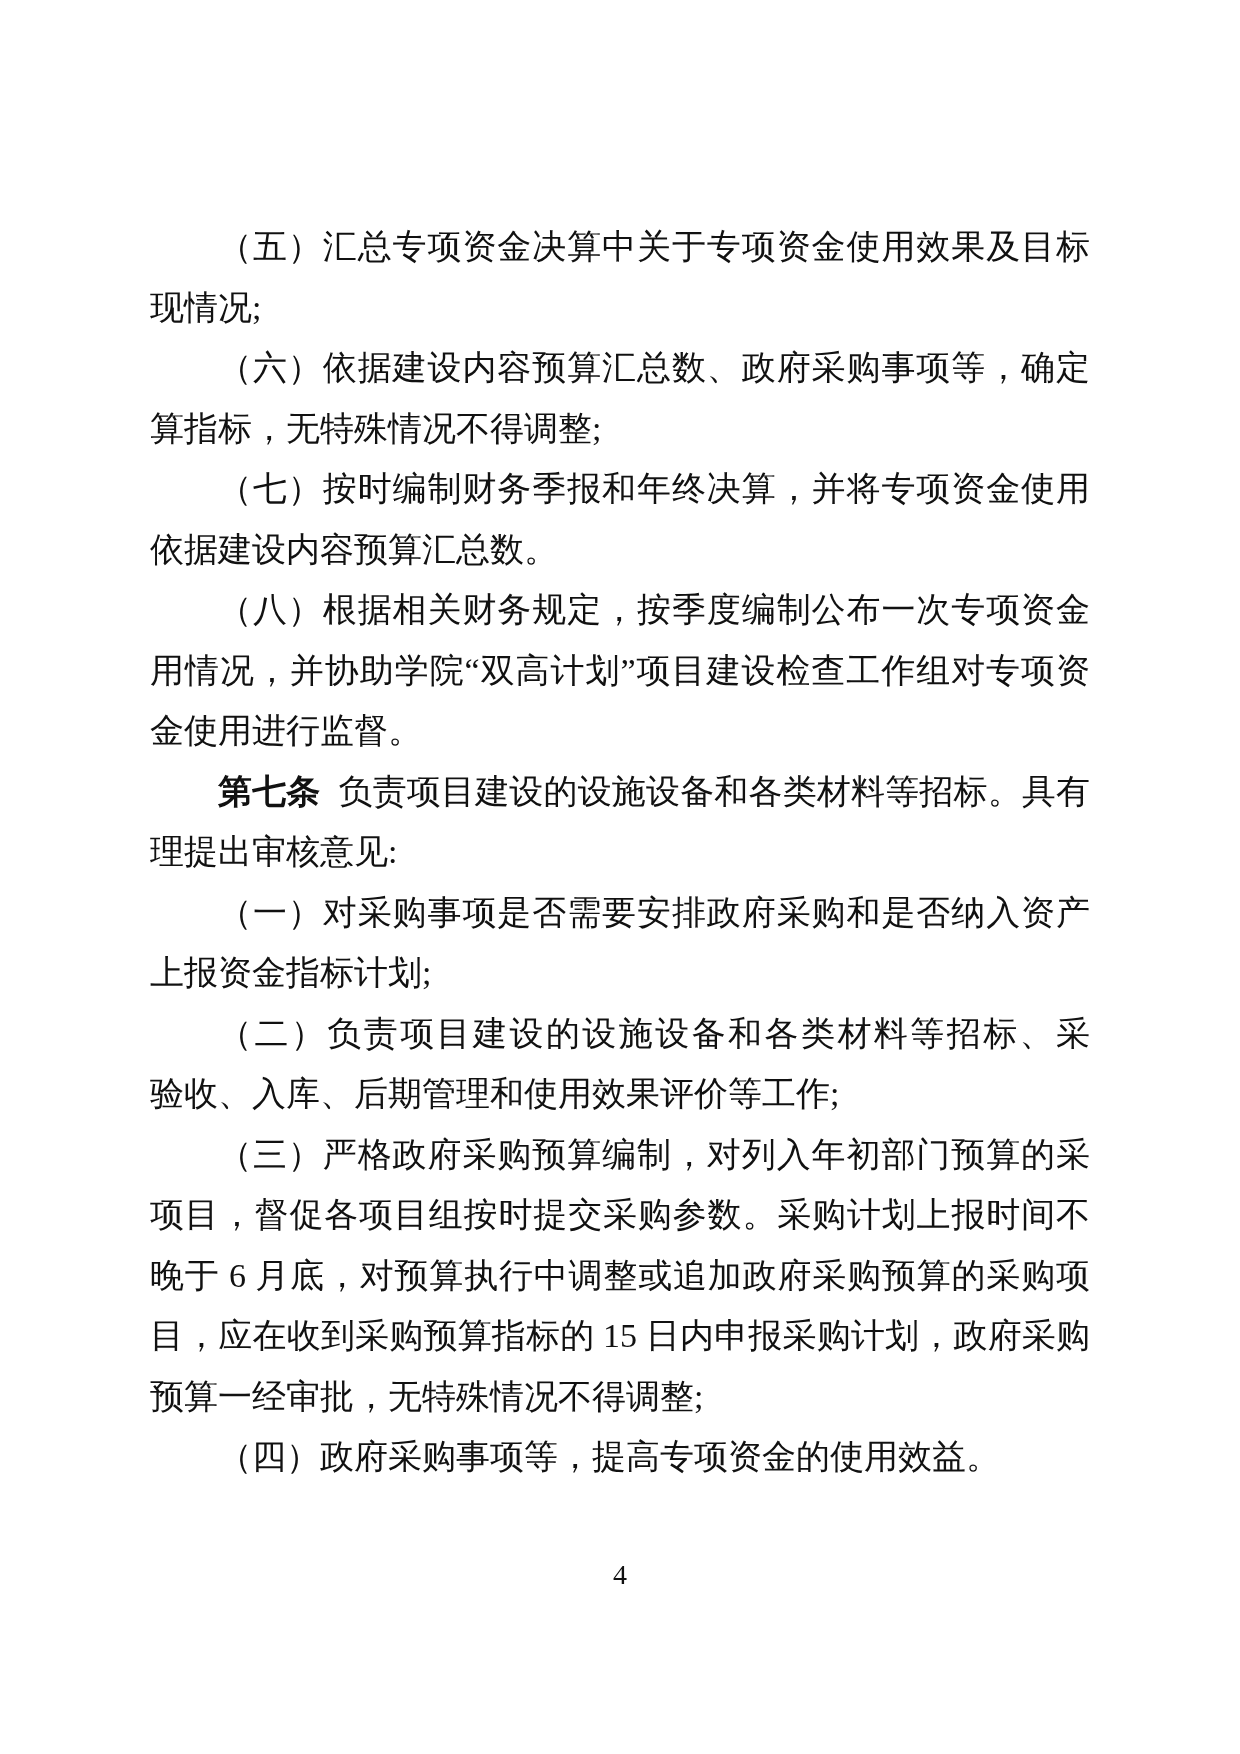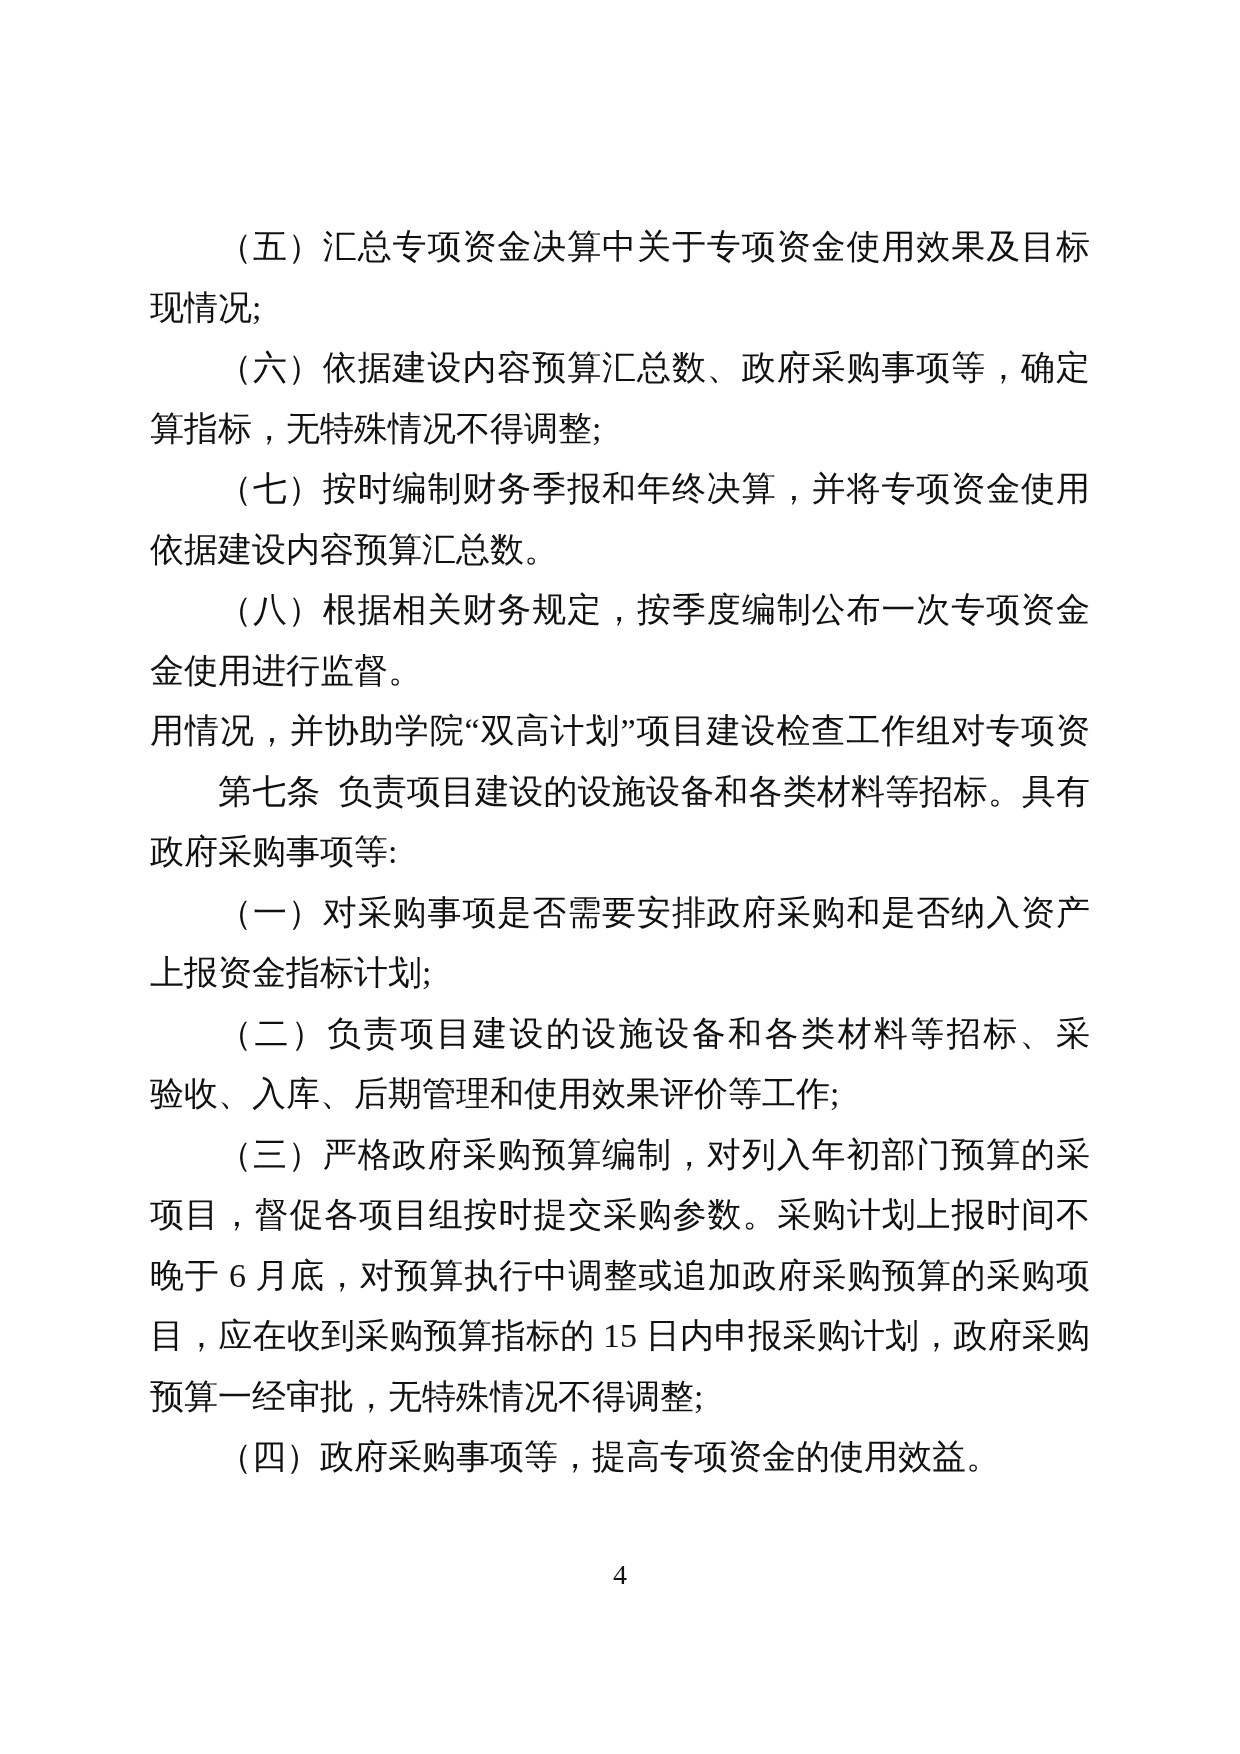--- a/index.html
+++ b/index.html
@@ -33,21 +33,21 @@
   }
   
   .full {
     text-align-last: justify;
   }
   
   .ind {
     padding-left: 68px;
   }
   .term {
-    font-weight: normal;
+    font-weight: bold;
     margin-right: 18px;
   }
   .page-number {
     position: absolute;
     left: 0;
     right: 0;
     top: 1558px;
     text-align: center;
     font-size: 28px;
     line-height: 34px;
@@ -59,24 +59,24 @@
 
 <div class="page">
   <div class="text-block">
     <div class="ln ind full">（五）汇总专项资金决算中关于专项资金使用效果及目标实</div>
     <div class="ln">现情况;</div>
     <div class="ln ind full">（六）依据建设内容预算汇总数、政府采购事项等，确定预</div>
     <div class="ln">算指标，无特殊情况不得调整;</div>
     <div class="ln ind full">（七）按时编制财务季报和年终决算，并将专项资金使用情</div>
     <div class="ln">依据建设内容预算汇总数。</div>
     <div class="ln ind full">（八）根据相关财务规定，按季度编制公布一次专项资金使</div>
+    <div class="ln full">用情况，并协助学院“双高计划”项目建设检查工作组对专项资</div>
     <div class="ln">金使用进行监督。</div>
-    <div class="ln full">用情况，并协助学院“双高计划”项目建设检查工作组对专项资</div>
     <div class="ln ind full"><span class="term">第七条</span><span>负责项目建设的设施设备和各类材料等招标。具有</span></div>
-    <div class="ln">政府采购事项等:</div>
+    <div class="ln">理提出审核意见:</div>
     <div class="ln ind full">（一）对采购事项是否需要安排政府采购和是否纳入资产管</div>
     <div class="ln">上报资金指标计划;</div>
     <div class="ln ind full">（二）负责项目建设的设施设备和各类材料等招标、采购、</div>
     <div class="ln">验收、入库、后期管理和使用效果评价等工作;</div>
     <div class="ln ind full">（三）严格政府采购预算编制，对列入年初部门预算的采购</div>
     <div class="ln full">项目，督促各项目组按时提交采购参数。采购计划上报时间不得</div>
     <div class="ln full">晚于 6 月底，对预算执行中调整或追加政府采购预算的采购项</div>
     <div class="ln full">目，应在收到采购预算指标的 15 日内申报采购计划，政府采购</div>
     <div class="ln">预算一经审批，无特殊情况不得调整;</div>
     <div class="ln ind">（四）政府采购事项等，提高专项资金的使用效益。</div>

